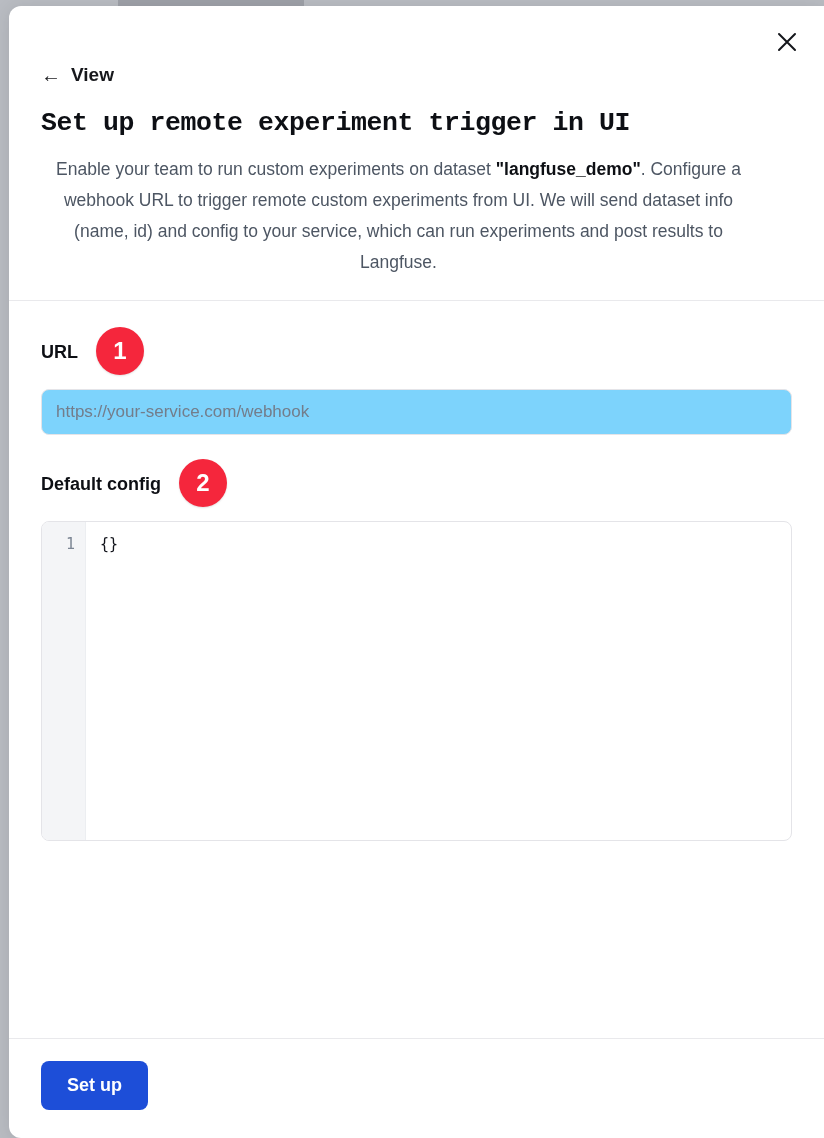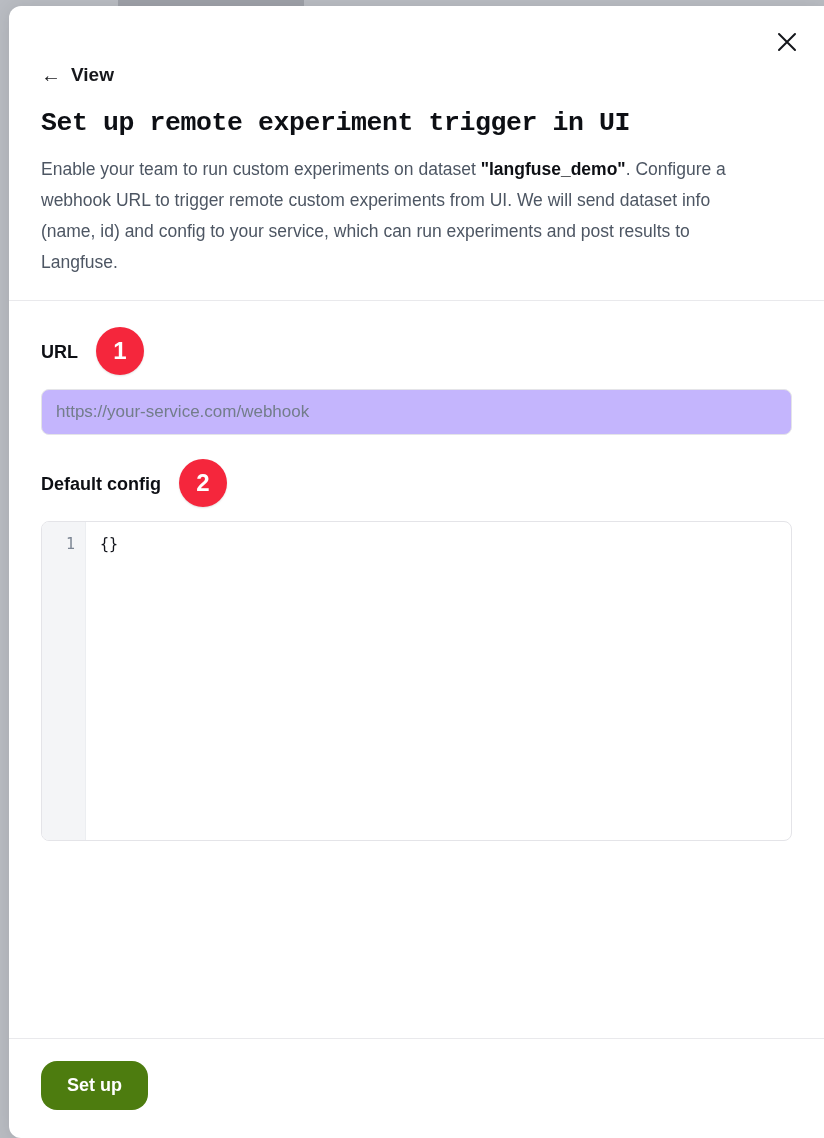--- a/index.html
+++ b/index.html
@@ -102,20 +102,21 @@
     margin: 0 0 14px 0;
     line-height: 1.2;
     font-family: Liberation Mono, monospace;
   }
   .desc {
     font-size: 17.5px;
     line-height: 1.78;
     color: #4d5663;
     margin: 0;
     max-width: 715px;
+    text-align: center;
   }
   .desc b {
     color: #0d0f14;
     font-weight: 700;
   }
   .body {
     flex: 1 1 auto;
     padding: 28px 32px 0 32px;
     overflow: hidden;
   }
@@ -155,21 +156,21 @@
   }
   .text-input {
     width: 100%;
     height: 46px;
     border: 1px solid #e4e4e8;
     border-radius: 8px;
     padding: 0 14px;
     font-size: 17px;
     color: #11131a;
     font-family: "Liberation Sans", sans-serif;
-    background: #c4b5fd;
+    background: #7dd3fc;
     outline: none;
   }
   .text-input::placeholder { color: #737d8b; }
   .spacer-1 { height: 26px; }
   .editor {
     border: 1px solid #e4e4e8;
     border-radius: 8px;
     height: 320px;
     display: flex;
     overflow: hidden;
@@ -201,24 +202,24 @@
     white-space: pre;
     outline: none;
     overflow: auto;
   }
   .footer {
     flex: none;
     border-top: 1px solid #e9e9ec;
     padding: 22px 32px 28px 32px;
   }
   .primary-btn {
-    background: #4d7c0f;
+    background: #1d4ed8;
     color: #ffffff;
     border: none;
-    border-radius: 16px;
+    border-radius: 8px;
     height: 49px;
     padding: 0 26px;
     font-size: 18px;
     font-weight: 700;
     font-family: "Liberation Sans", sans-serif;
     cursor: pointer;
   }
 </style>
 </head>
 <body>

